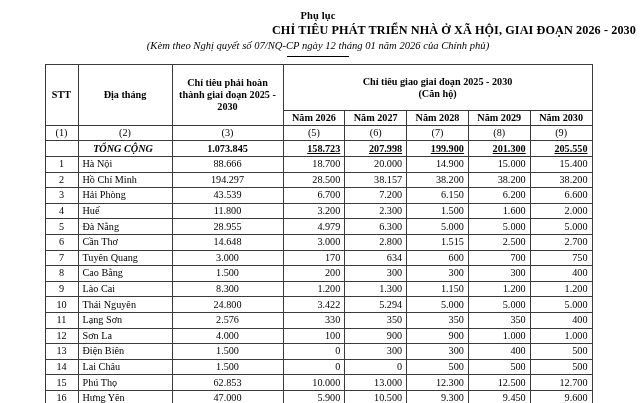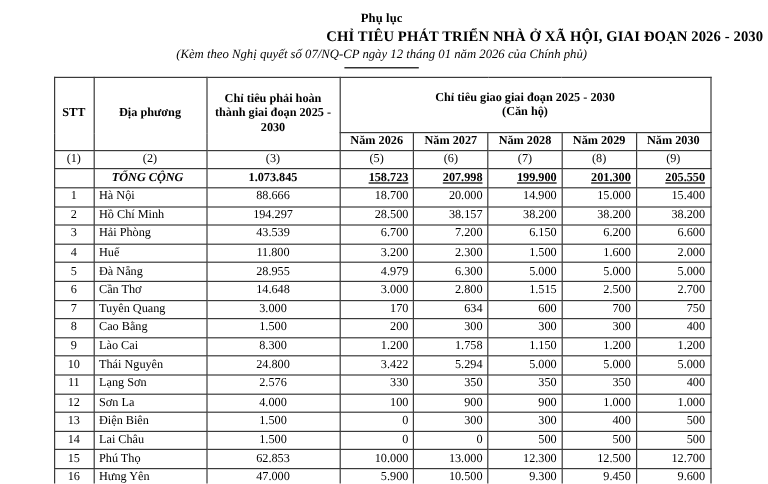--- a/index.html
+++ b/index.html
@@ -121,21 +121,21 @@
         <col class="col-total">
         <col class="col-yr">
         <col class="col-yr">
         <col class="col-yr">
         <col class="col-yr">
         <col class="col-yr">
       </colgroup>
       <thead>
         <tr>
           <th class="hdr-tall" rowspan="2">STT</th>
-          <th class="hdr-tall" rowspan="2">Địa phương</th>
+          <th class="hdr-tall" rowspan="2">Địa tháng</th>
           <th class="hdr-tall" rowspan="2">Chỉ tiêu phải hoàn thành giai đoạn 2025 - 2030</th>
           <th class="hdr-tall" colspan="5">
             <span>Chỉ tiêu giao giai đoạn 2025 - 2030</span><br>
             <span>(Căn hộ)</span>
           </th>
         </tr>
         <tr>
           <th class="hdr-yr">Năm 2026</th>
           <th class="hdr-yr">Năm 2027</th>
           <th class="hdr-yr">Năm 2028</th>
@@ -243,21 +243,21 @@
             <td class="c-num">300</td>
             <td class="c-num">300</td>
             <td class="c-num">300</td>
             <td class="c-num">400</td>
           </tr>
           <tr>
             <td class="c-stt">9</td>
             <td class="c-prov">Lào Cai</td>
             <td class="c-tot">8.300</td>
             <td class="c-num">1.200</td>
-            <td class="c-num">1.758</td>
+            <td class="c-num">1.300</td>
             <td class="c-num">1.150</td>
             <td class="c-num">1.200</td>
             <td class="c-num">1.200</td>
           </tr>
           <tr>
             <td class="c-stt">10</td>
             <td class="c-prov">Thái Nguyên</td>
             <td class="c-tot">24.800</td>
             <td class="c-num">3.422</td>
             <td class="c-num">5.294</td>

